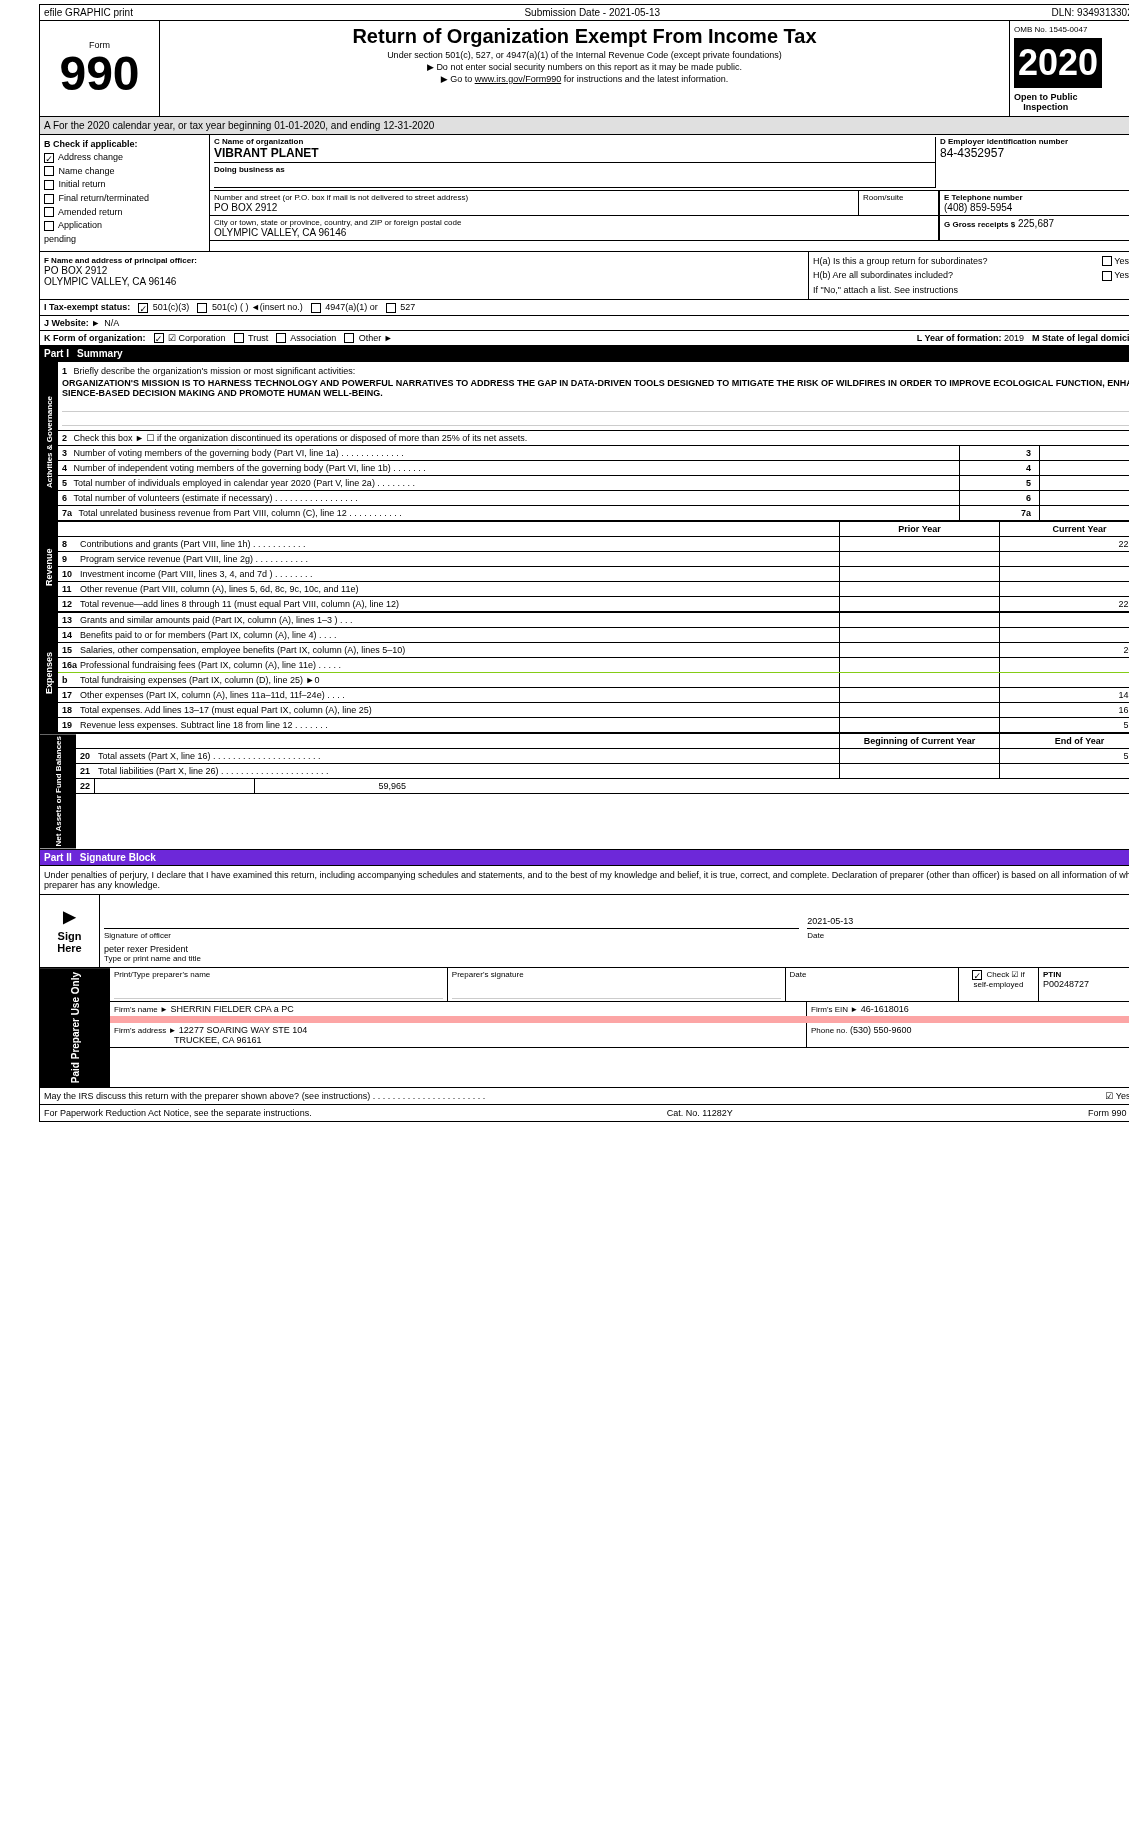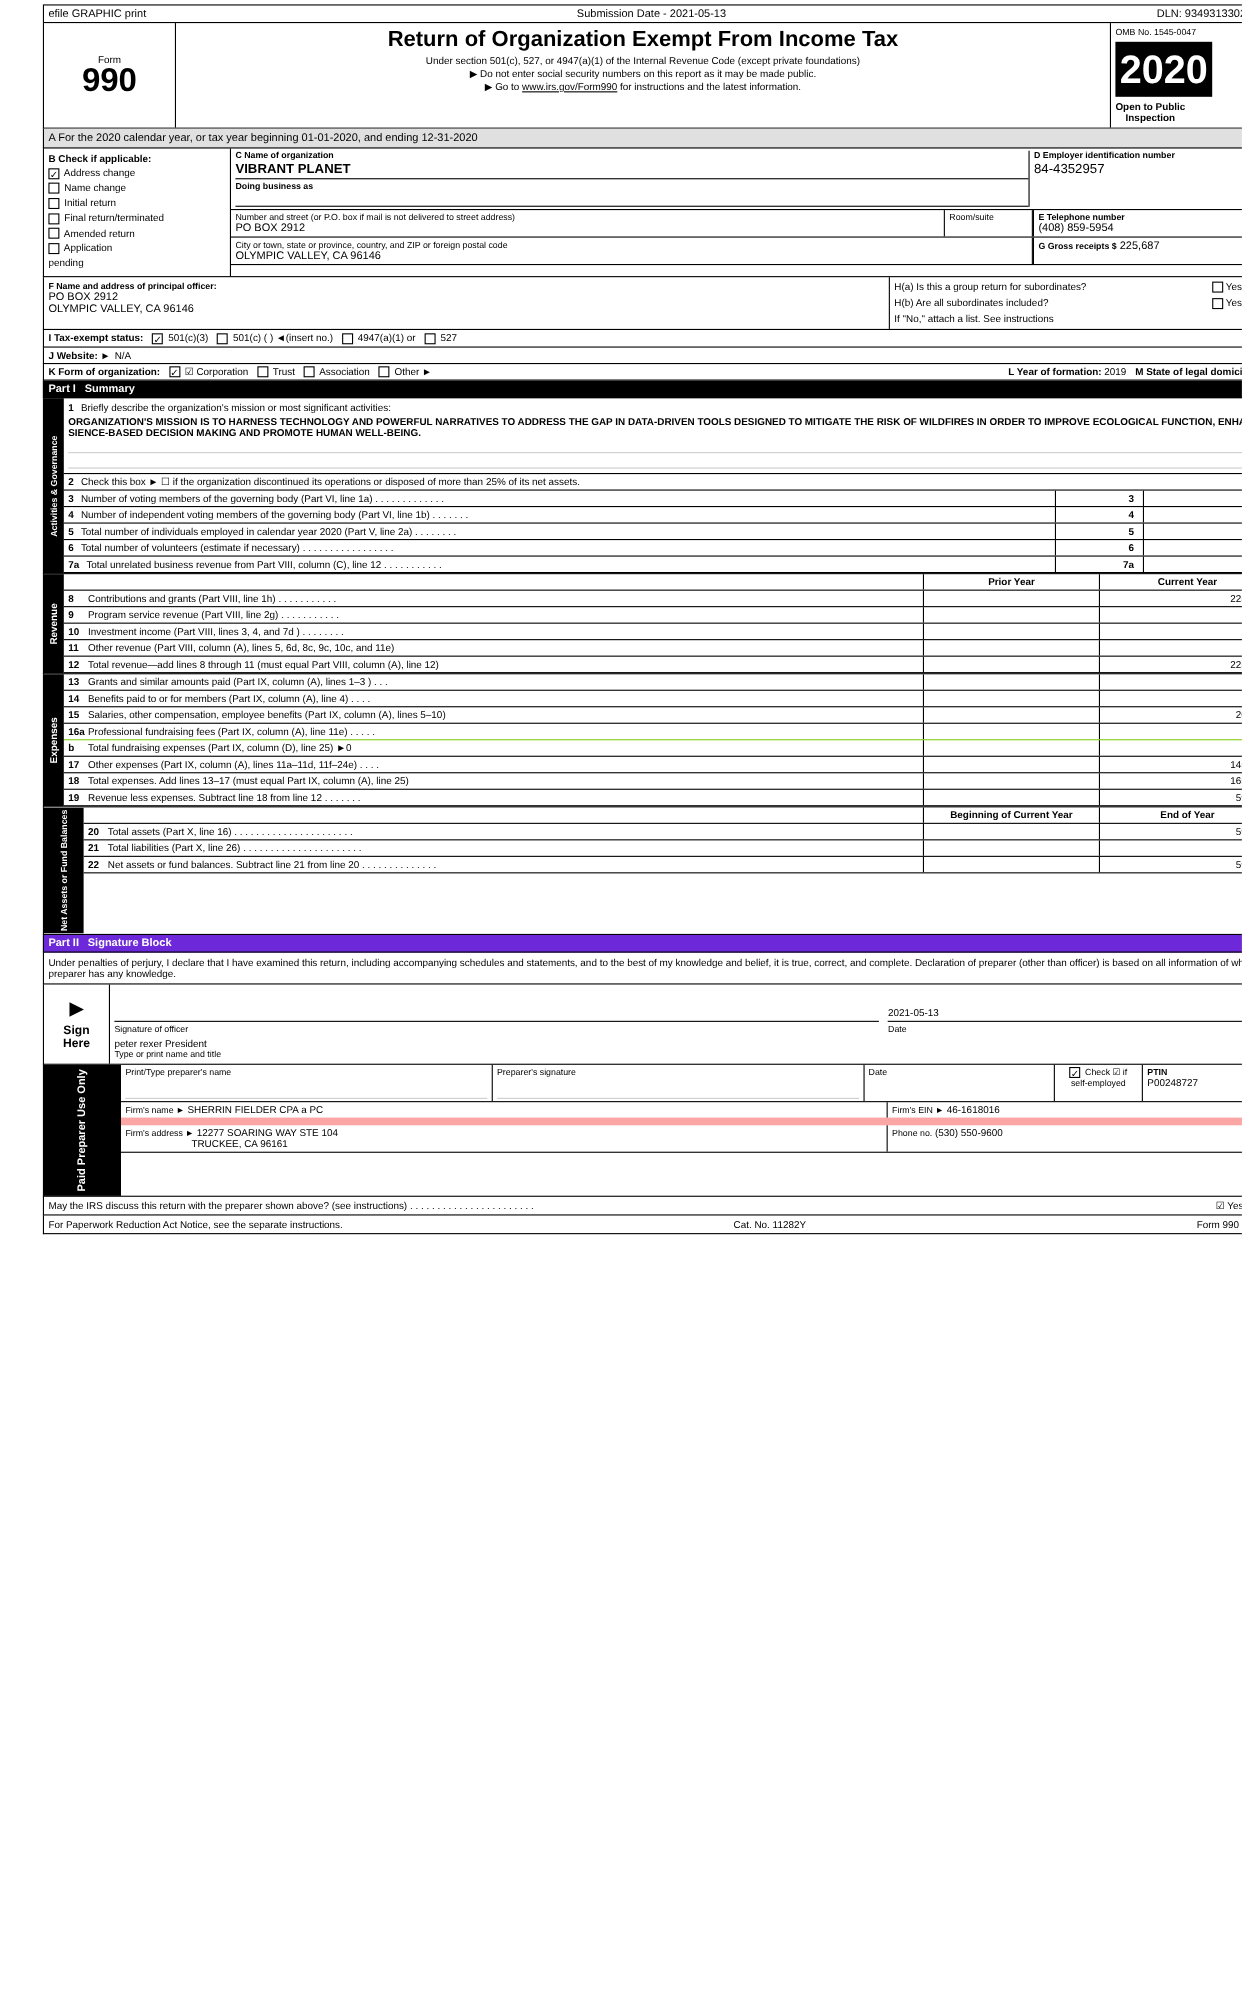--- a/index.html
+++ b/index.html
@@ -7,21 +7,21 @@
     
     .page { width: 1129px; padding: 4px; margin-left: 35px; }
     
     
     .top-bar { display: flex; justify-content: space-between; align-items: center; border: 1px solid #000; padding: 2px 4px; background: #fff; }
     
     
     .main-header { display: flex; border: 1px solid #000; border-top: none; }
     .form-990-box { width: 120px; border-right: 1px solid #000; padding: 4px; display: flex; flex-direction: column; align-items: center; justify-content: center; }
     .form-label { font-size: 9px; }
-    .form-number { font-size: 30px; font-weight: bold; line-height: 1; }
+    .form-number { font-size: 48px; font-weight: bold; line-height: 1; }
     .header-title { flex: 1; padding: 4px 8px; text-align: center; }
     .header-title h1 { font-size: 20px; font-weight: bold; }
     .header-title p { font-size: 9px; margin-top: 2px; }
     .header-title .arrow { font-size: 9px; margin-top: 2px; }
     .omb-box { width: 150px; border-left: 1px solid #000; padding: 4px; display: flex; flex-direction: column; align-items: flex-start; }
     .omb-label { font-size: 8px; }
     .year-box { background: #000; color: #fff; font-size: 36px; font-weight: bold; text-align: center; padding: 4px; margin-top: 4px; }
     .open-public { font-size: 9px; font-weight: bold; margin-top: 4px; text-align: center; }
     
     
@@ -429,21 +429,20 @@
 
       <div style="display:flex; border-bottom:1px solid #000; font-size:9px;">
         <div style="width:18px; padding:2px 4px; font-weight:bold;">21</div>
         <div style="flex:1; padding:2px 4px;">Total liabilities (Part X, line 26)  .  .  .  .  .  .  .  .  .  .  .  .  .  .  .  .  .  .  .  .  .  .</div>
         <div style="width:160px; border-left:1px solid #000; padding:2px 8px; text-align:right;"></div>
         <div style="width:160px; border-left:1px solid #000; padding:2px 8px; text-align:right;">0</div>
       </div>
 
       <div style="display:flex; border-bottom:1px solid #000; font-size:9px;">
         <div style="width:18px; padding:2px 4px; font-weight:bold;">22</div>
-        <div style="flex:1; padding:2px 4px;">Net assets or fund balances. Subtract line 21 from line 20  .  .  .  .  .  .  .  .  .  .  .  .  .  .</div>
         <div style="width:160px; border-left:1px solid #000; padding:2px 8px; text-align:right;"></div>
         <div style="width:160px; border-left:1px solid #000; padding:2px 8px; text-align:right;">59,965</div>
       </div>
     </div>
   </div>
 
   <div style="background:#6d28d9; color:#fff; padding:2px 4px; font-size:10px; font-weight:bold; display:flex; align-items:center; gap:8px; border:1px solid #000; border-top:none;">
     <span>Part II</span>
     <span>Signature Block</span>
   </div>

